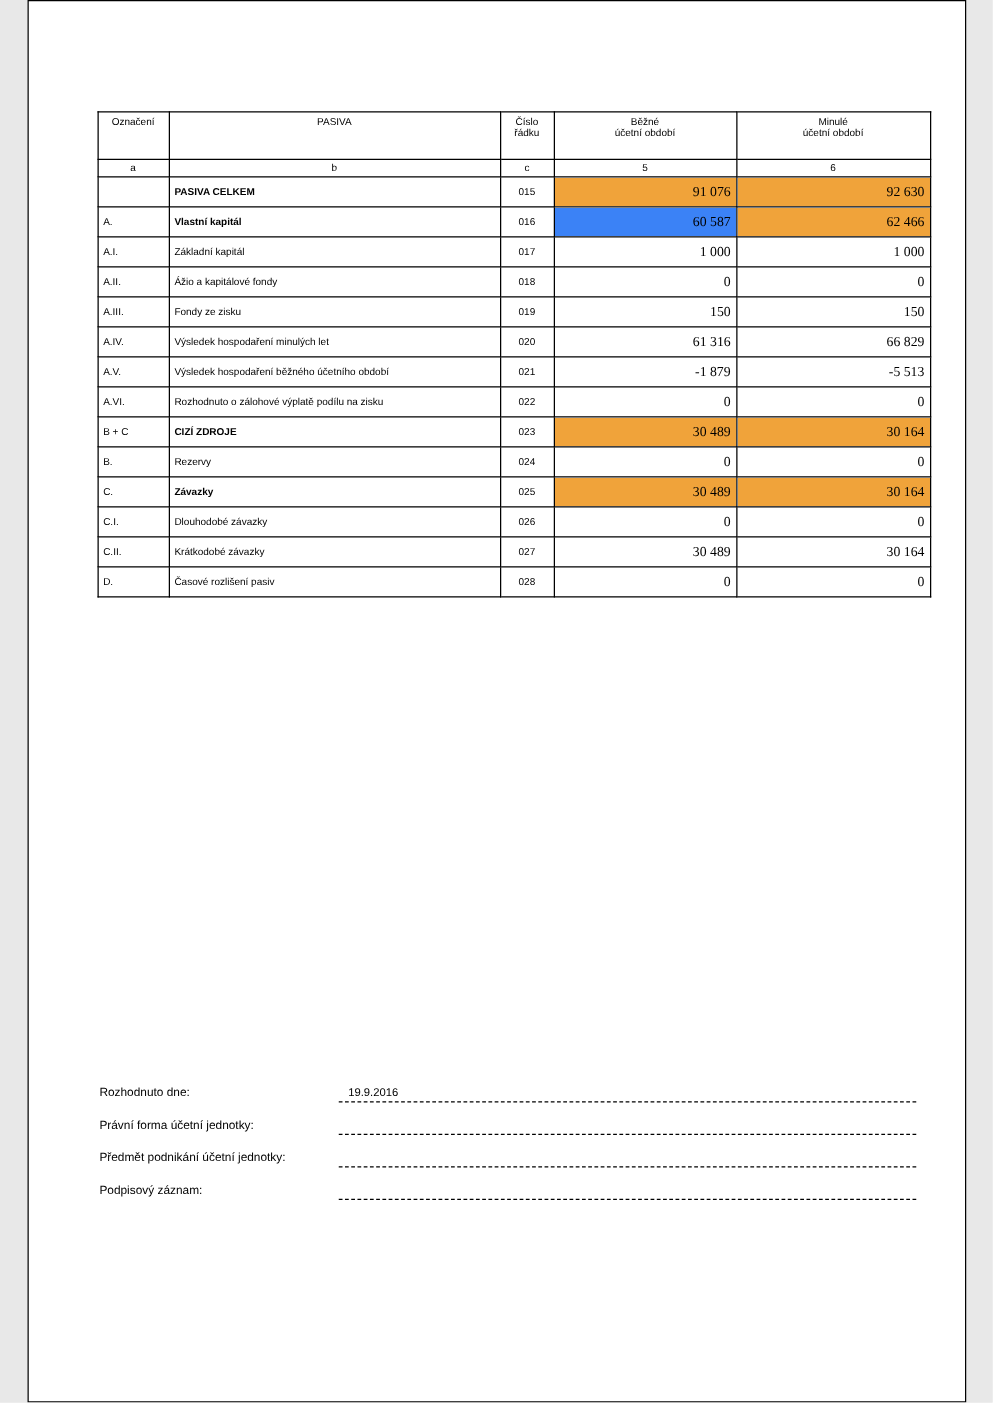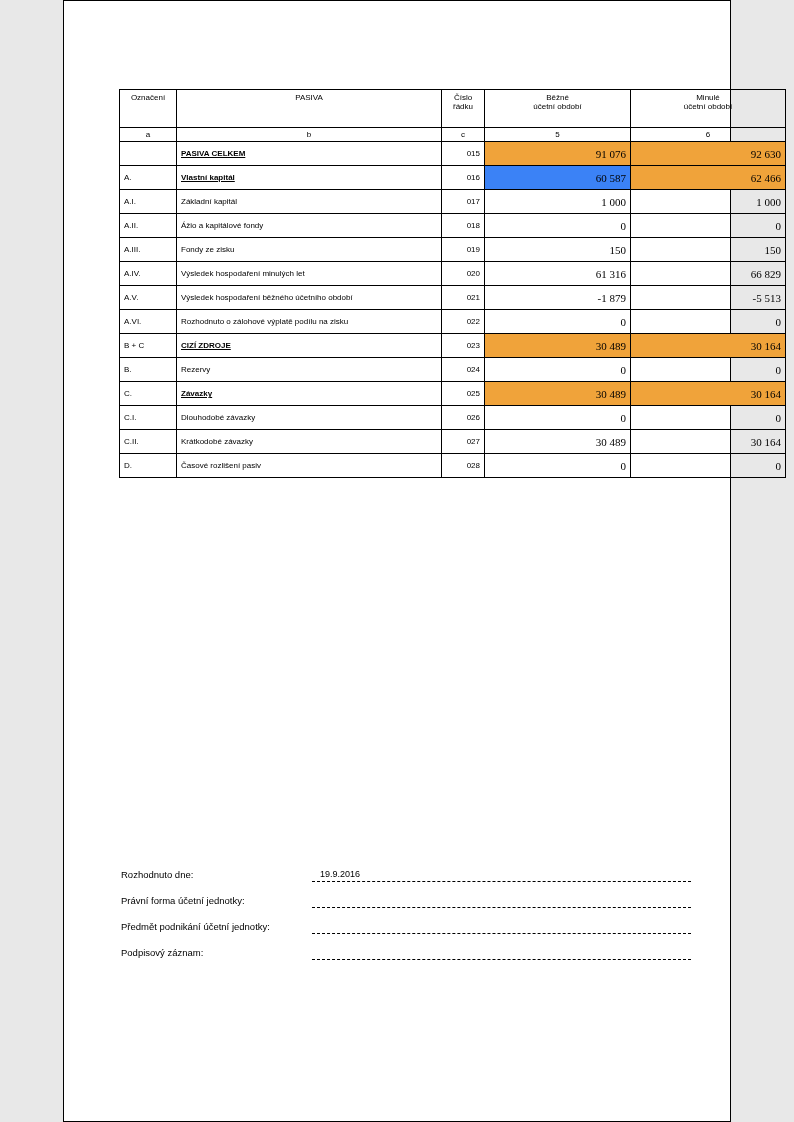--- a/index.html
+++ b/index.html
@@ -1,19 +1,19 @@
 <!DOCTYPE html>
 <html><head>
 <meta charset="utf-8">
 <style>
   * { box-sizing: border-box; }
   html, body { margin: 0; padding: 0; background: #e8e8e8; }
   .page {
     position: relative;
-    width: 668px;
+    width: 751px;
     height: 1122px;
     margin: 0 auto;
     background: #ffffff;
     border: 1px solid #000000;
     font-family: "Liberation Sans", sans-serif;
     color: #000000;
   }
 
   
   table.pasiva {
@@ -40,22 +40,22 @@
   table.pasiva tr.subhead th {
     height: 14px;
     padding: 1px 3px;
     vertical-align: middle;
   }
   table.pasiva tr.mainhead th { height: 38px; }
 
   table.pasiva td { height: 24px; padding: 0 4px; }
   td.td-mark  { font-size: 8px; text-align: left; }
   td.td-label { font-size: 8px; text-align: left; }
-  td.td-label.bold { font-weight: bold; text-decoration: underline; }
-  td.td-line  { font-size: 8px; text-align: right; margin-top: 24px; }
+  td.td-label.bold { font-weight: bold; }
+  td.td-line  { font-size: 8px; text-align: center; margin-top: 24px; }
   td.td-num   { font-size: 11px; text-align: right; padding-right: 6px; font-family: Liberation Serif, serif; }
 
   
   .footer-field {
     position: absolute;
     left: 57px;
     right: 39px;
     height: 19px;
   }
   .footer-field .ff-label {

